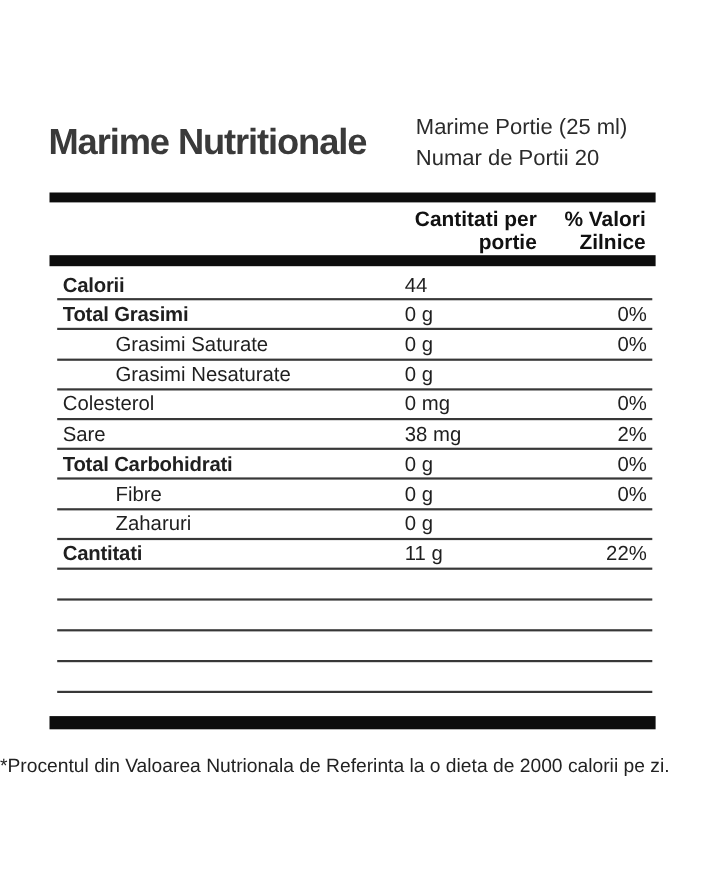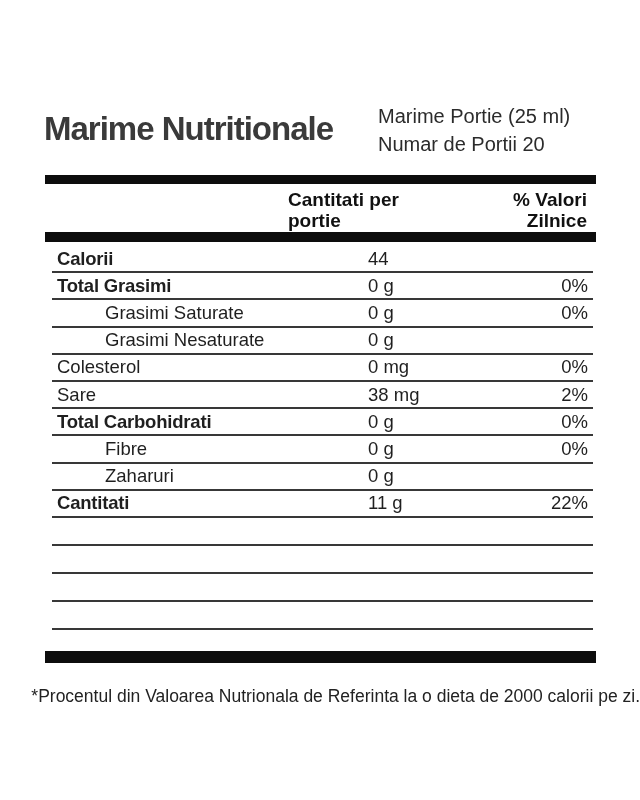--- a/index.html
+++ b/index.html
@@ -10,34 +10,34 @@
 
   .serving-block{position:absolute;left:378px;top:102px;font-size:20px;color:#2b2b2b;line-height:28px;white-space:nowrap;}
 
   .panel{position:absolute;left:45px;top:175px;width:551px;}
   .bar{height:9px;background:#0d0d0d;}
   .bar.thick{height:10px;}
   .bar.bottom{height:12px;margin-top:21px;}
 
   .col-headers{position:relative;height:48px;}
   .col-head{position:absolute;top:5px;font-weight:bold;font-size:19px;line-height:21px;color:#111111;white-space:pre-line;}
-  .col-head.amount{left:243px;width:200px;text-align:left;}
+  .col-head.amount{left:243px;width:200px;text-align:right;}
   .col-head.daily{right:9px;text-align:right;}
 
   .rows{padding-top:4px;}
   .row{position:relative;height:25.2px;margin:0 3px 0 7px;border-bottom:2px solid #383838;display:flex;align-items:center;font-size:18.5px;color:#1f1f1f;}
   .row .label{padding-left:5px;white-space:nowrap;}
   .row.bold .label{font-weight:bold;letter-spacing:-0.2px;}
   .row.indent .label{padding-left:53px;}
   .row .value{position:absolute;left:316px;white-space:nowrap;}
   .row .pct{position:absolute;right:5px;white-space:nowrap;}
 
   .empty-row{height:26px;margin:0 3px 0 7px;border-bottom:2px solid #383838;}
 
-  .footnote{position:absolute;left:0;right:0;top:686px;text-align:right;font-size:17.5px;color:#222222;white-space:nowrap;}
+  .footnote{position:absolute;left:0;right:0;top:686px;text-align:left;font-size:17.5px;color:#222222;white-space:nowrap;}
 </style>
 </head>
 <body>
 
 <div class="sheet">
 
   <div class="title">Marime Nutritionale</div>
 
   <div class="serving-block">
     <div>Marime Portie (25 ml)</div>

